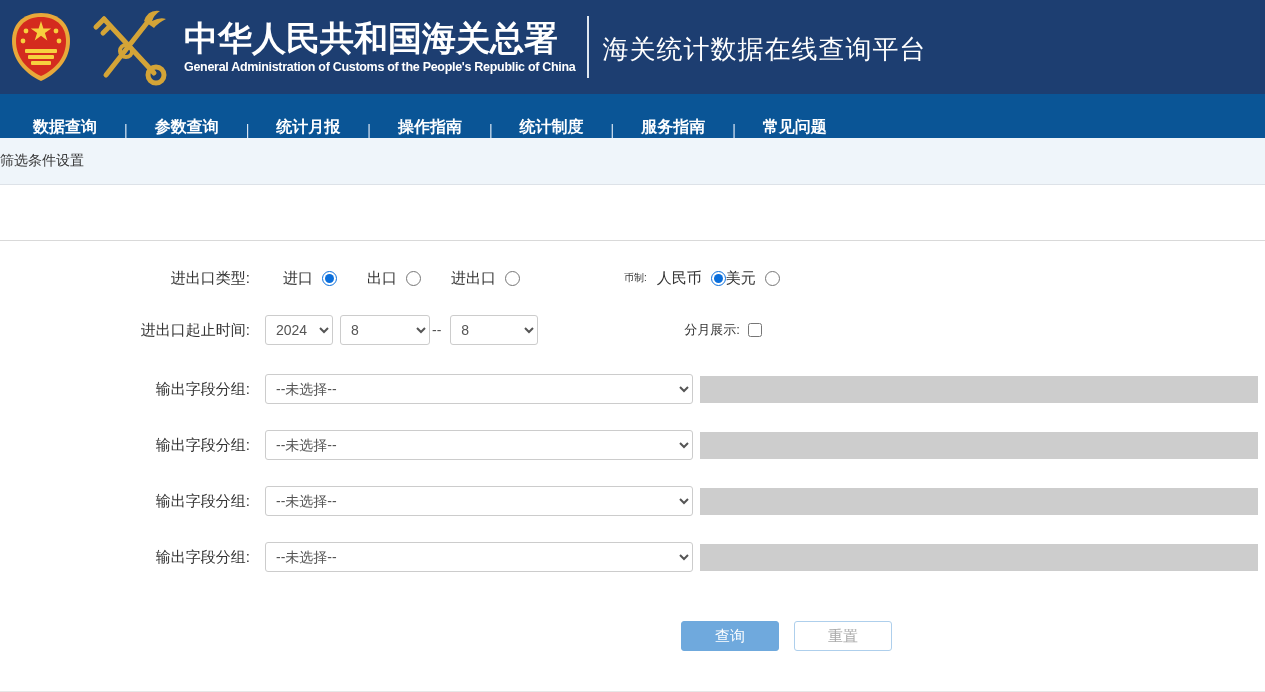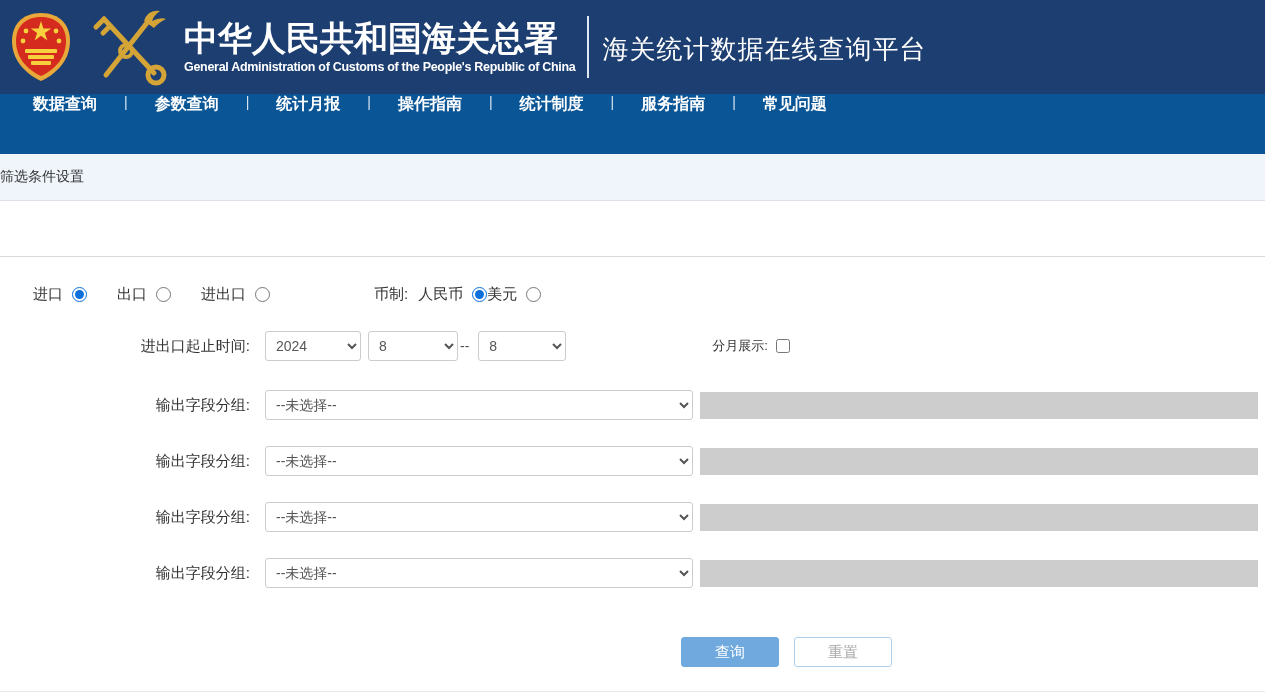--- a/index.html
+++ b/index.html
@@ -16,21 +16,21 @@
   }
   .emblem { width:66px; height:72px; flex:0 0 auto; }
   .keyslogo { width:86px; height:80px; flex:0 0 auto; margin-left:10px; }
   .org-block { margin-left:14px; display:flex; flex-direction:column; }
   .org-zh { font-size:34px; font-weight:bold; letter-spacing:0px; line-height:1.1; white-space:nowrap; }
   .org-en { font-size:12.5px; font-weight:bold; letter-spacing:-0.3px; margin-top:3px; white-space:nowrap; }
   .hdr-divider { width:2px; height:62px; background:#dfe7f0; margin:0 13px 0 12px; flex:0 0 auto; }
   .platform-title { font-size:26px; letter-spacing:1px; white-space:nowrap; padding-top:4px; }
   
   .nav {
-    height:60px; background:#0a5596; display:flex; align-items:flex-start;
+    height:44px; background:#0a5596; display:flex; align-items:flex-end;
     padding-left:33px; color:#fff;
   }
   .nav-item { font-size:16px; font-weight:bold; color:#fff; text-decoration:none; cursor:pointer; white-space:nowrap; }
   .nav-sep { color:#d6e4f2; margin:0 27px; font-size:14px; font-weight:normal; }
   
   .breadcrumb {
     height:47px; background:#eff5fa; border-bottom:1px solid #dde2e8;
     display:flex; align-items:center; 
     font-size:14px; color:#333;
   }
@@ -45,28 +45,28 @@
   .form-label {
     width:250px; flex:0 0 auto; text-align:right; font-size:15px; color:#333;
     white-space:nowrap;
   }
   .controls { display:flex; align-items:center; margin-left:15px; }
   .opt { display:flex; align-items:center; font-size:15px; color:#333; cursor:pointer; white-space:nowrap; }
   .opt span { margin-right:9px; }
   .opt input { width:15px; height:15px; accent-color:#0b6fdc; cursor:pointer; }
   .radio-gap { margin-left:18px; display:flex; gap:30px; }
   .currency-group { margin-left:104px; display:flex; align-items:center; }
-  .currency-label { font-size:15px; color:#333; margin-right:10px; white-space:nowrap; }
+  .currency-label { font-size:10px; color:#333; margin-right:10px; white-space:nowrap; }
   .currency-opts { display:flex; }
   select {
     height:30px; border:1px solid #ccc; border-radius:3px; background:#fff;
     color:#555; font-size:14px; padding:0 4px 0 6px;
     font-family:"Liberation Sans","DejaVu Sans",sans-serif;
   }
-  .sel-year { width:96px; }
+  .sel-year { width:68px; }
   .sel-month { width:90px; margin-left:7px; }
   .sel-month2 { width:88px; }
   .date-sep { color:#555; font-size:14px; margin:0 2px; }
   .monthly-group { margin-left:146px; display:flex; align-items:center; }
   .monthly-label { font-size:13px; color:#333; margin-right:8px; white-space:nowrap; }
   .monthly-group input { width:14px; height:14px; accent-color:#0b6fdc; cursor:pointer; }
   .sel-group { width:428px; }
   .disabled-bar {
     width:558px; height:27px; background:#cdcdcd; border:none; margin-left:7px;
   }
@@ -130,20 +130,21 @@
 
 <div class="breadcrumb">
   <span>筛选条件设置</span>
 </div>
 
 <div class="section-gap"></div>
 
 <div class="form-area">
 
   <div class="form-row row-radios">
+    <div class="form-label">进出口类型:</div>
     <div class="controls">
       <div class="radio-gap">
         <label class="opt">
           <span>进口</span>
           <input type="radio" name="tradeType" checked="" style="">
         </label>
         <label class="opt">
           <span>出口</span>
           <input type="radio" name="tradeType" style="">
         </label>

